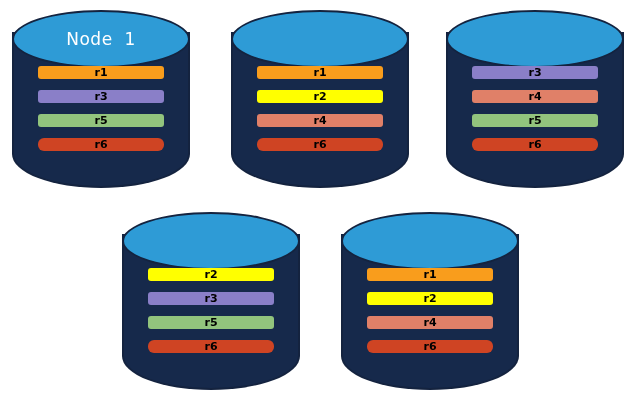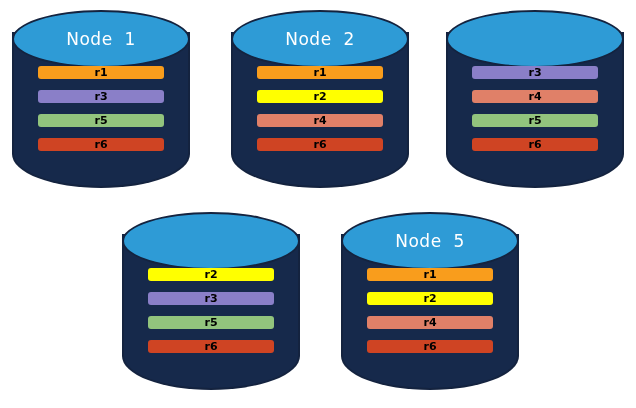--- a/index.html
+++ b/index.html
@@ -85,21 +85,21 @@
 
   .replica {
     position: relative;
     height: 13px;
     margin-bottom: 11px;
     border-radius: 3px;
     display: flex;
     align-items: center;
     justify-content: center;
   }
-  .replica:last-child { margin-bottom: 0; }
+  .replica:last-child { margin-bottom: 0; border-radius: 6px; }
 
   .replica-label {
     font-size: 11px;
     font-weight: bold;
     color: #000000;
     line-height: 1;
   }
 
   
   #node-1 { left: 12px;  top: 10px;  }
@@ -129,21 +129,20 @@
       </div>
       <div class="replica" style="background: rgb(207, 68, 35);">
         <span class="replica-label">r6</span>
       </div>
     </div>
   </div>
 
   <div class="node" id="node-2">
     <div class="node-body"></div>
     <div class="node-top"></div>
-    <div class="node-label">Node  2</div>
     <div class="replica-stack">
       <div class="replica" style="background: rgb(249, 157, 28);">
         <span class="replica-label">r1</span>
       </div>
       <div class="replica" style="background: rgb(255, 255, 0);">
         <span class="replica-label">r2</span>
       </div>
       <div class="replica" style="background: rgb(224, 128, 104);">
         <span class="replica-label">r4</span>
       </div>
@@ -187,21 +186,20 @@
       </div>
       <div class="replica" style="background: rgb(207, 68, 35);">
         <span class="replica-label">r6</span>
       </div>
     </div>
   </div>
 
   <div class="node" id="node-5">
     <div class="node-body"></div>
     <div class="node-top"></div>
-    <div class="node-label">Node  5</div>
     <div class="replica-stack">
       <div class="replica" style="background: rgb(249, 157, 28);">
         <span class="replica-label">r1</span>
       </div>
       <div class="replica" style="background: rgb(255, 255, 0);">
         <span class="replica-label">r2</span>
       </div>
       <div class="replica" style="background: rgb(224, 128, 104);">
         <span class="replica-label">r4</span>
       </div>

